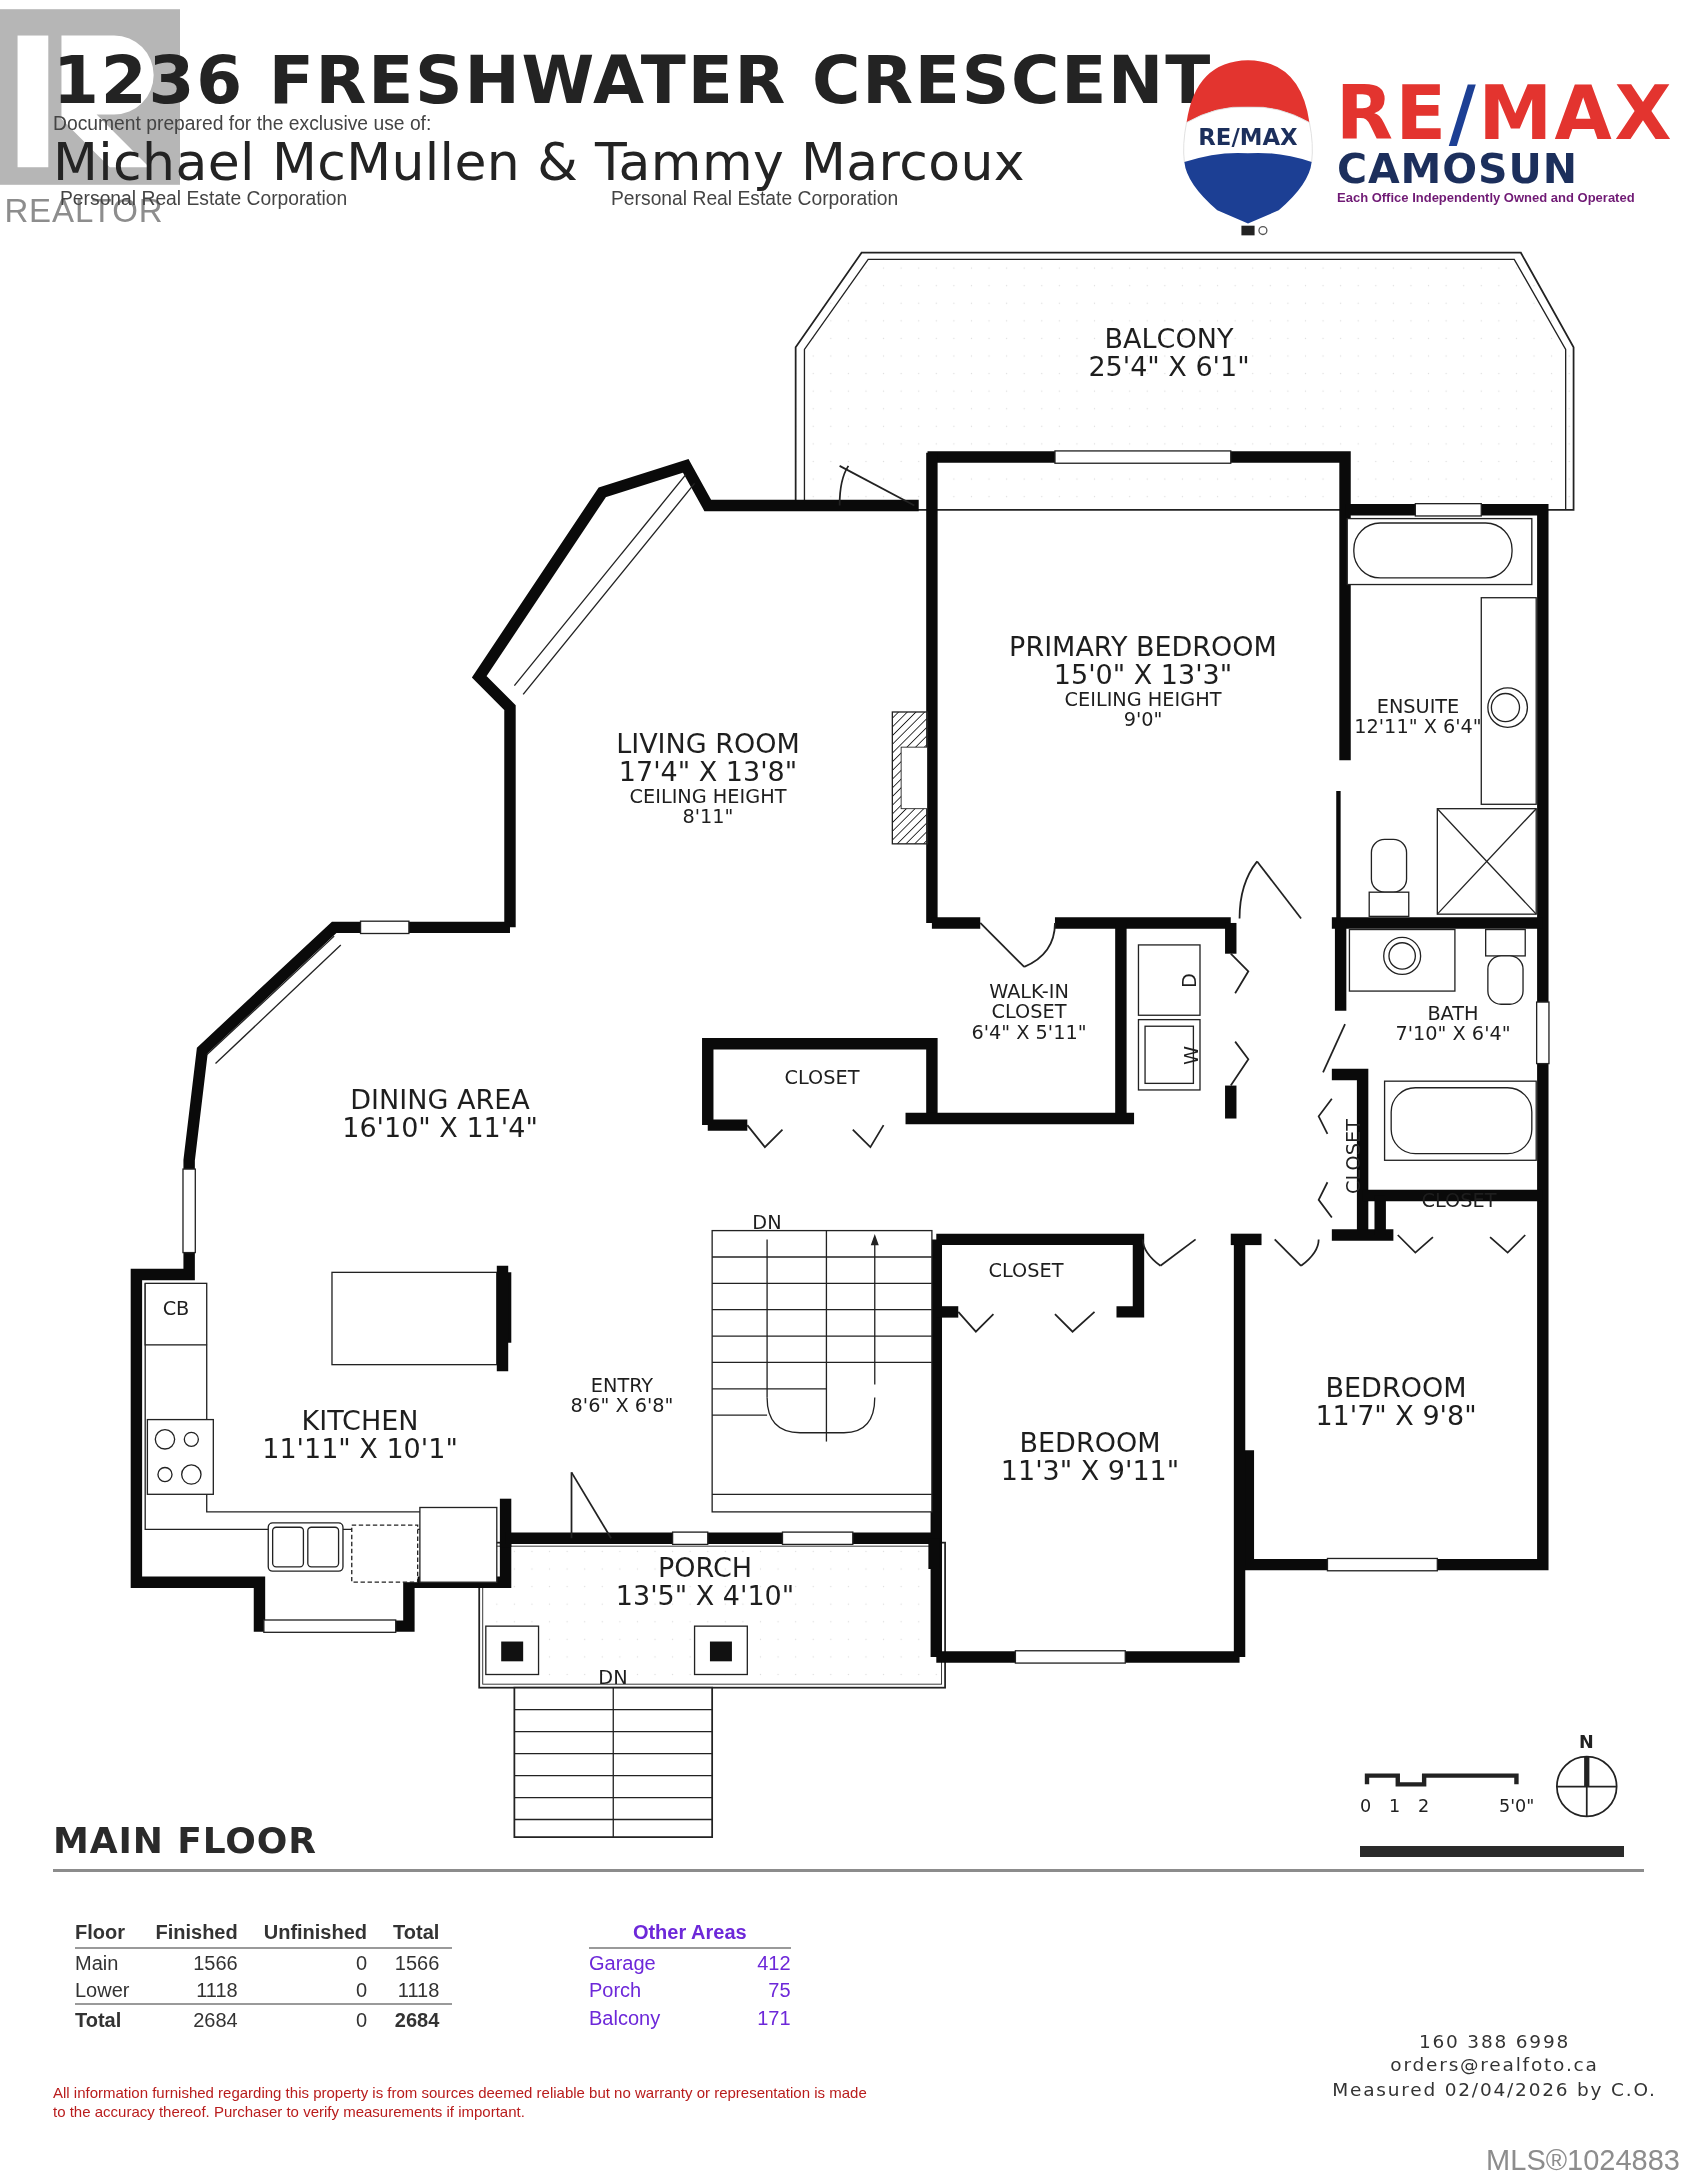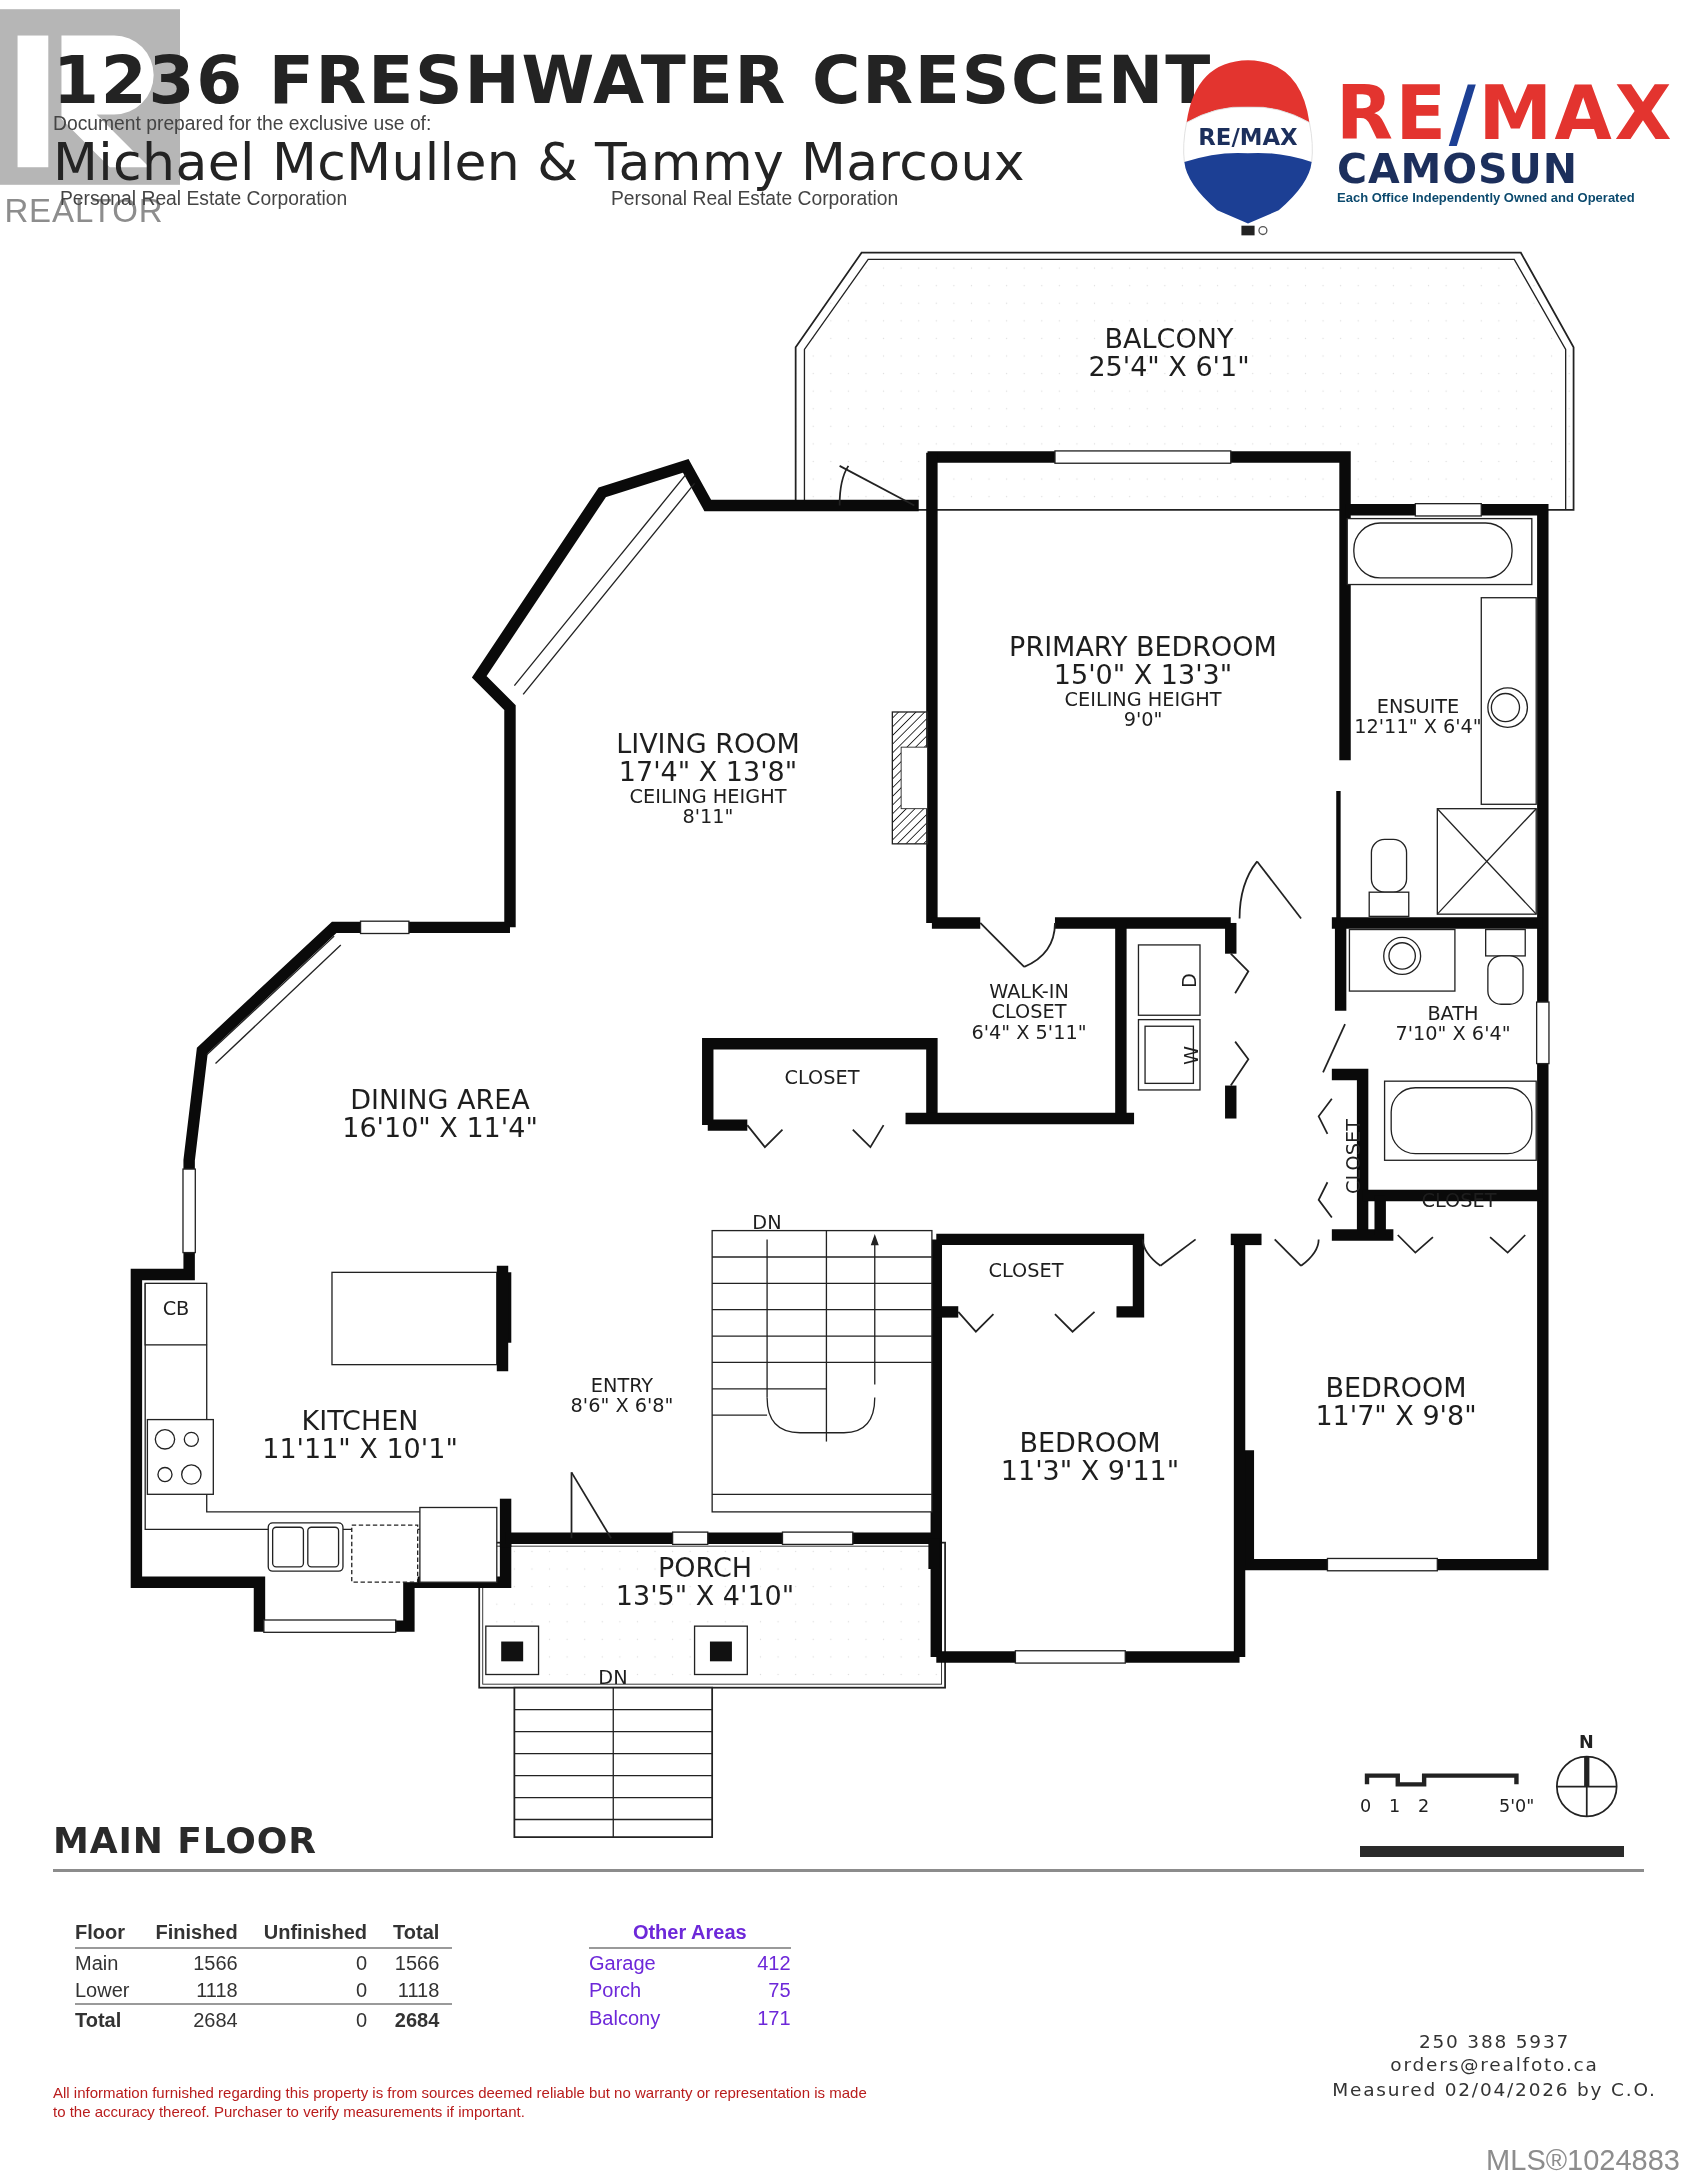--- a/index.html
+++ b/index.html
@@ -11,21 +11,21 @@
     .agents { left: 53px; top: 132px; font-size: 52px; color: #232323; font-family: "DejaVu Sans", sans-serif; font-weight: normal; letter-spacing: 0.4px; }
     .corp1 { left: 60px; top: 188px; font-size: 19.3px; color: #444; }
     .corp2 { left: 611px; top: 188px; font-size: 19.3px; color: #444; }
     .realtor-mark { left: 0; top: 8.8px; width: 180px; height: 176px; }
     .realtor-text { left: 4.4px; top: 192px; font-size: 33px; color: #8d8d8d; letter-spacing: 0.9px; }
     
     .balloon { left: 1169px; top: 52px; width: 158px; height: 185px; }
     .remax-word { left: 1336px; top: 70px; font-size: 74px; font-weight: bold; color: #e3342f; letter-spacing: 2.6px; font-family: "DejaVu Sans", sans-serif; }
     .remax-word .slash { color: #1c3f94; }
     .camosun { left: 1337px; top: 145px; font-size: 41px; font-weight: bold; color: #1c2f5c; font-family: "DejaVu Sans", sans-serif; letter-spacing: 0.9px; }
-    .office-note { left: 1337px; top: 190px; font-size: 13px; font-weight: bold; color: #0c4a6e; }
+    .office-note { left: 1337px; top: 190px; font-size: 13px; font-weight: bold; color: #701a75; }
     
     .room { position: absolute; text-align: center; transform: translateX(-50%); white-space: nowrap; line-height: 1.05; color: #1e1e1e; font-family: "DejaVu Sans", sans-serif; }
     .room .n { font-size: 27px; }
     .room .d { font-size: 27px; }
     .room .ch { font-size: 19.3px; }
     .room.sm .n { font-size: 19.3px; }
     .room.sm .d { font-size: 19.3px; }
     .tiny { position: absolute; font-size: 19.3px; color: #1e1e1e; font-family: "DejaVu Sans", sans-serif; transform: translateX(-50%); white-space: nowrap; }
     .closet-v { position: absolute; font-size: 19.3px; transform: rotate(-90deg); transform-origin: center; white-space: nowrap; font-family: "DejaVu Sans", sans-serif; }
     
@@ -401,17 +401,17 @@
       </tr>
 </tbody>
   </table>
 
 <div class="abs disclaimer">All information furnished regarding this property is from sources deemed reliable but no warranty or representation is made to the accuracy thereof. Purchaser to verify measurements if important.</div>
 
 <div class="abs realfoto">
   <div class="bar"></div>
   <div class="bar"></div>
 </div>
-<div class="abs contact" style="top:2031px">250 388 5937</div>
+<div class="abs contact" style="top:2031px">160 388 6998</div>
 <div class="abs contact" style="top:2054px">orders@realfoto.ca</div>
 <div class="abs contact" style="top:2079px">Measured 02/04/2026 by C.O.</div>
 <div class="abs mls">MLS®1024883</div>
 
 
 </body></html>

